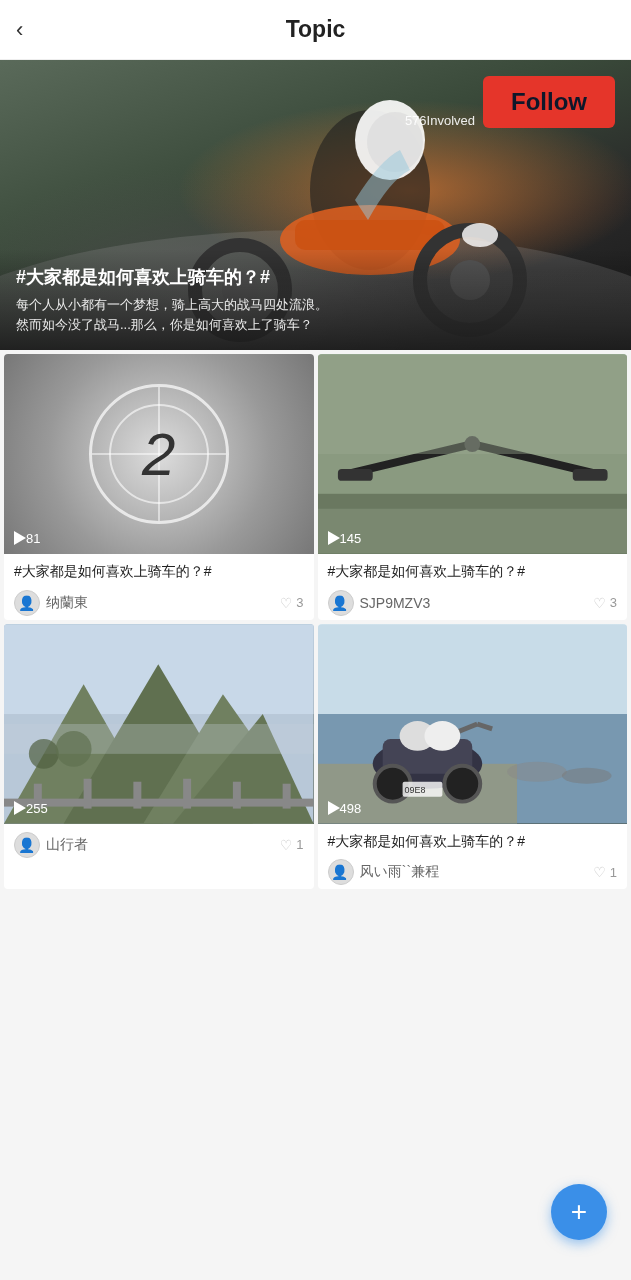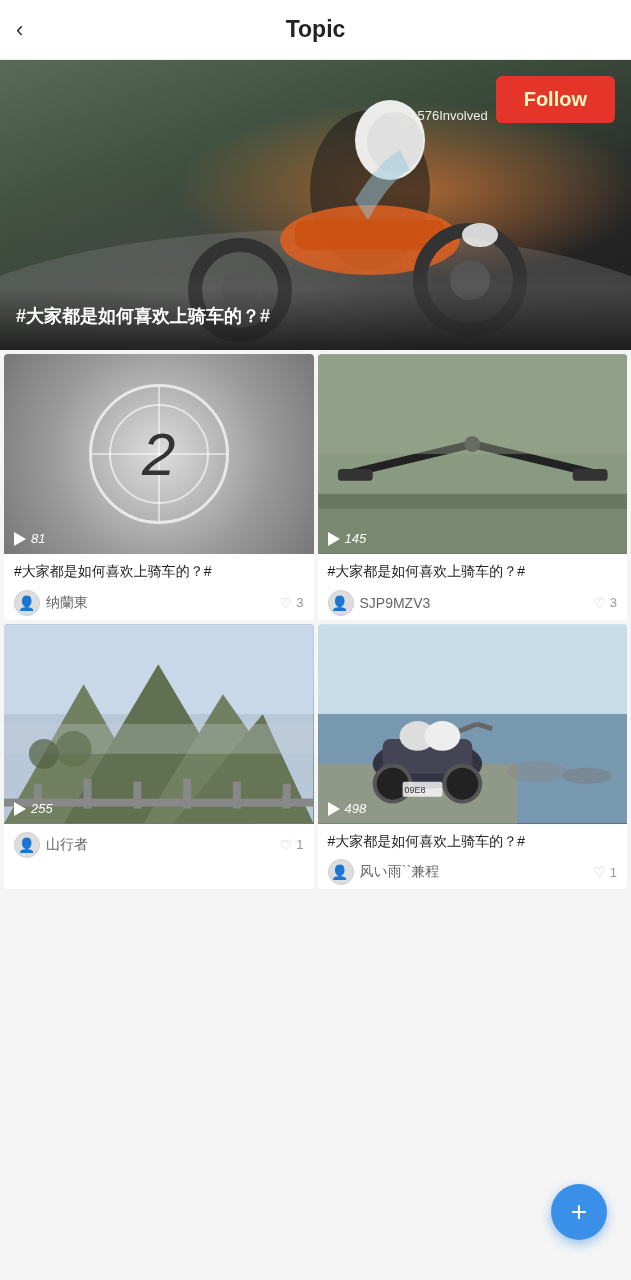--- a/index.html
+++ b/index.html
@@ -80,25 +80,25 @@
       flex-direction: row;
       align-items: flex-end;
       gap: 8px;
     }
     .banner-involved {
       font-size: 13px;
       color: rgba(255,255,255,0.9);
     }
     .follow-btn {
       background: #e5352a;
-      color: #fef9c3;
+      color: #0f172a;
       border: none;
       border-radius: 6px;
       padding: 12px 28px;
-      font-size: 20px;
+      font-size: 24px;
       font-weight: 600;
       cursor: pointer;
     }
 
     
     .grid {
       display: grid;
       grid-template-columns: 1fr 1fr;
       gap: 4px;
       padding: 4px;
@@ -168,25 +168,23 @@
     }
     .card-thumb.scooter {
       background: linear-gradient(to bottom, #d8e8f0 0%, #90a8b8 40%, #607878 70%, #404838 100%);
     }
 
     .play-icon {
       position: absolute;
       bottom: 8px;
       left: 10px;
       display: flex;
-      align-items: flex-end;
-      gap: 5px;
+      align-items: flex-start;
       color: #fff;
       font-size: 13px;
-      font-style: italic;
     }
     .play-triangle {
       width: 0;
       height: 0;
       border-top: 7px solid transparent;
       border-bottom: 7px solid transparent;
       border-left: 12px solid #fff;
     }
 
     .card-info {
@@ -305,20 +303,21 @@
       <circle cx="240" cy="230" r="18" fill="#555"></circle>
 
       <path d="M355 140 Q380 100 400 90 L410 110 Q390 120 368 160 Z" fill="rgba(150,200,220,0.5)"></path>
 
       <ellipse cx="480" cy="175" rx="18" ry="12" fill="#fff" opacity="0.8"></ellipse>
     </svg>
   </div>
   <div class="road-surface"></div>
   <div class="banner-overlay">
     <div class="banner-hashtag">#大家都是如何喜欢上骑车的？#</div>
+    <div class="banner-desc">每个人从小都有一个梦想，骑上高大的战马四处流浪。然而如今没了战马...那么，你是如何喜欢上了骑车？</div>
   </div>
   <div class="banner-meta">
     <span class="banner-involved">576Involved</span>
     <button class="follow-btn">Follow</button>
   </div>
 </div>
 
 <div class="grid">
 
   <div class="card">

